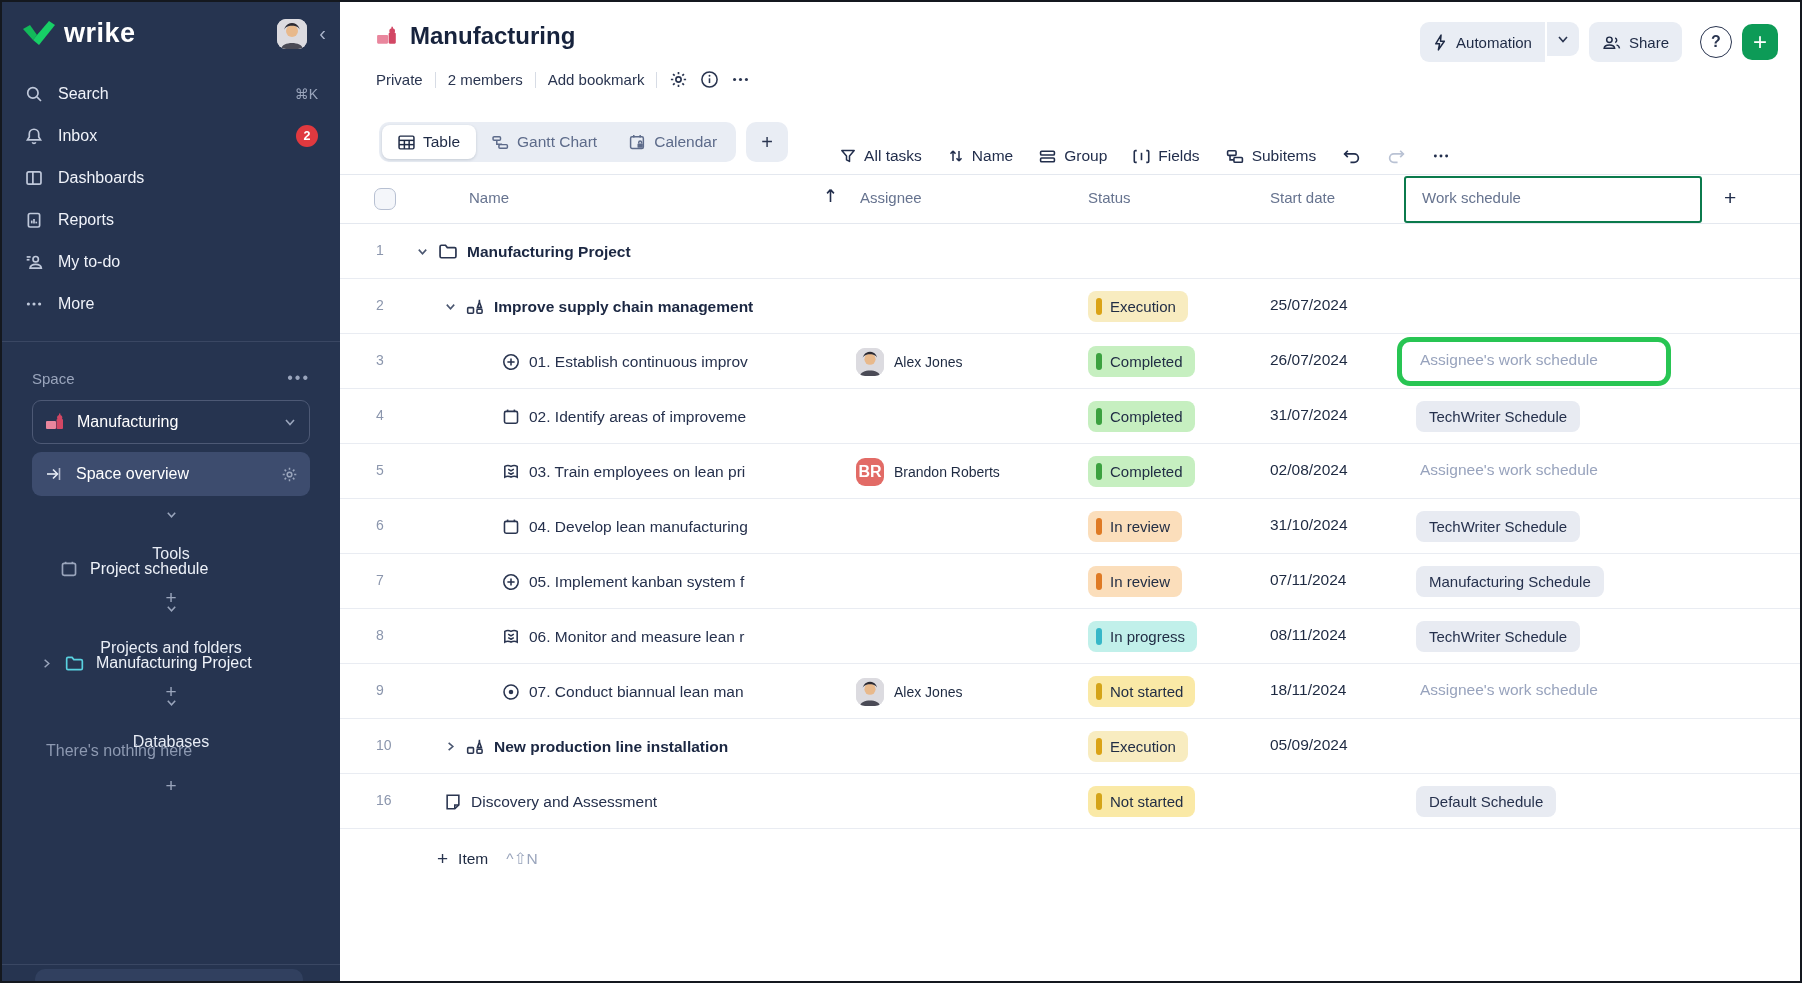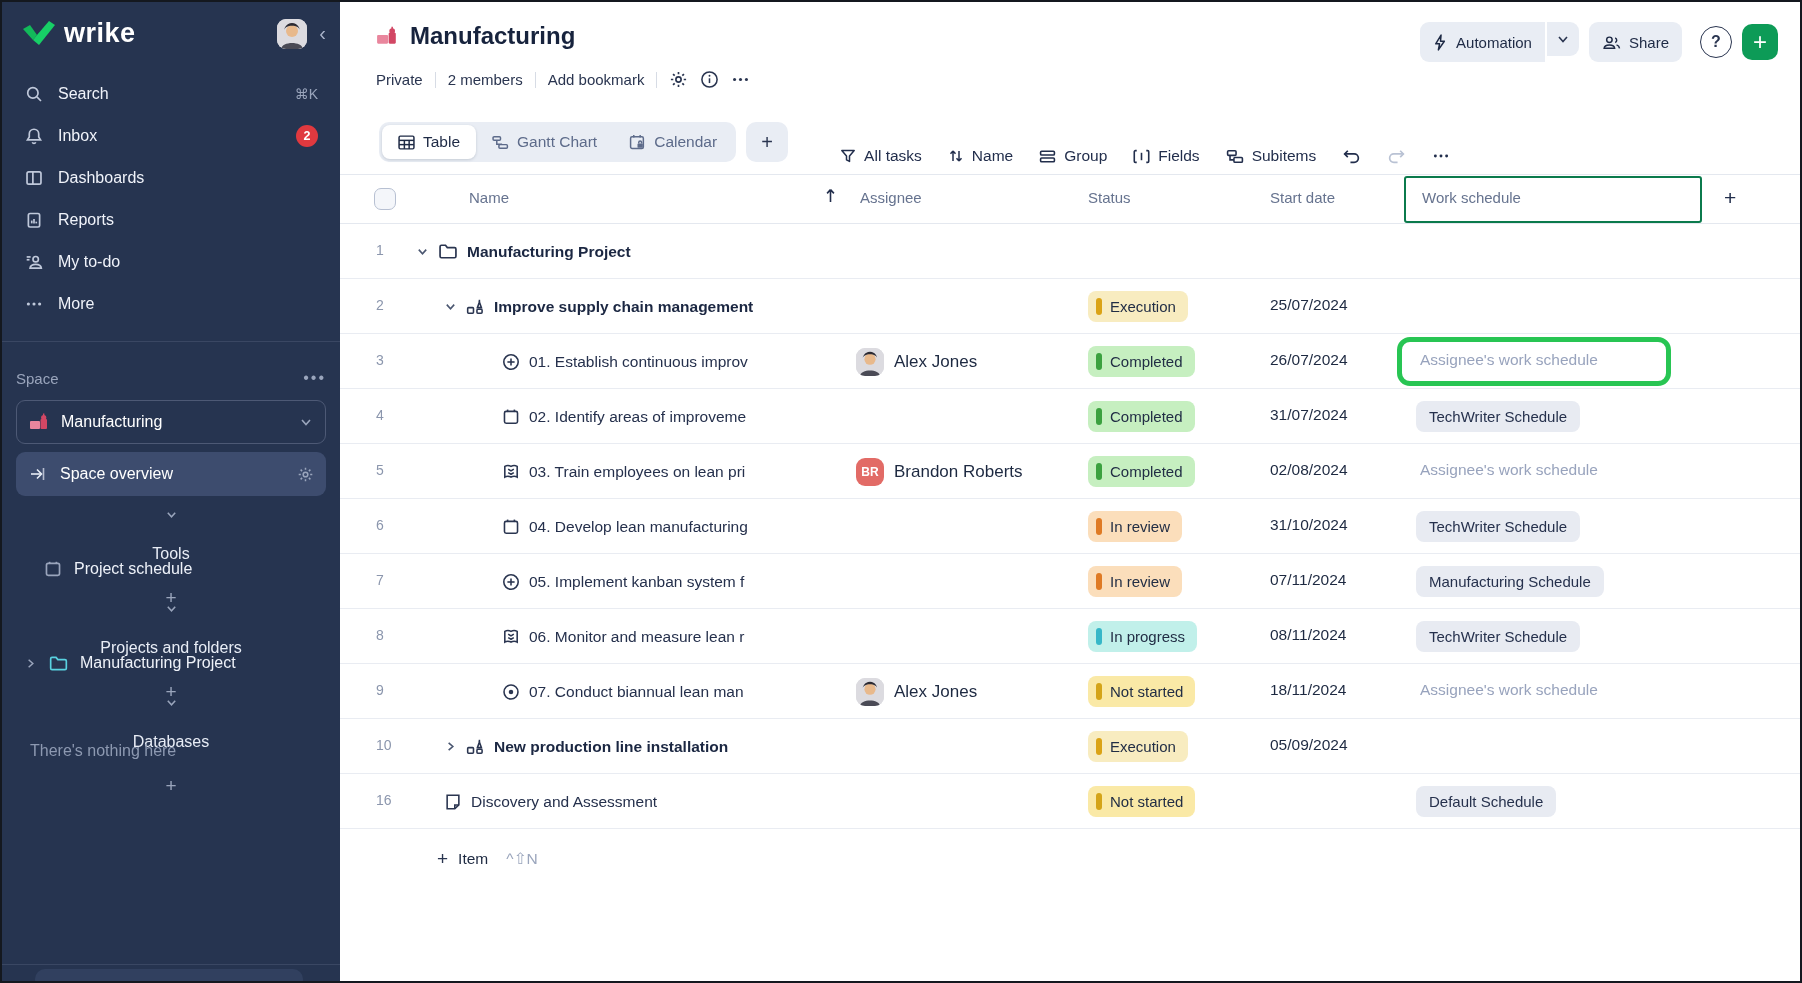--- a/index.html
+++ b/index.html
@@ -14,21 +14,21 @@
   .logo-text { font-size:27px; font-weight:700; color:#fff; letter-spacing:.5px; }
   .avatar-sm { width:30px; height:30px; border-radius:9px; overflow:hidden; background:#d9d9de; flex:none; }
   .collapse { margin-left:12px; color:#aab4ca; font-size:20px; cursor:pointer; }
   .sb-nav { padding:14px 14px 0 14px; }
   .sb-item { display:flex; align-items:center; gap:14px; height:42px; padding:0 8px; border-radius:8px; font-size:16px; color:#f0f3fa; cursor:pointer; }
   .sb-item .ic { width:20px; height:20px; flex:none; color:#c0c9db; display:flex; align-items:center; justify-content:center; }
   .sb-item .lbl { flex:1; }
   .kbd { color:#9aa5bc; font-size:14px; }
   .nbadge { background:#e0393f; color:#fff; font-size:12.5px; font-weight:700; width:22px; height:22px; border-radius:50%; display:flex; align-items:center; justify-content:center; }
   .sb-divider { height:1px; background:#3a4763; margin:16px 0 0 0; }
-  .sb-section { padding:0 14px; }
+  .sb-section { padding:0 30px; }
   .sec-head { display:flex; align-items:center; height:40px; color:#9aa5bc; font-size:15px; margin-top:16px; }
   .sec-head .lbl { flex:1; }
   .dots3 { letter-spacing:2px; color:#9aa5bc; font-size:16px; cursor:pointer; }
   .space-select { display:flex; align-items:center; gap:12px; height:44px; border:1px solid #4d5975; border-radius:9px; padding:0 12px; margin:2px 0 8px 0; cursor:pointer; }
   .space-select .lbl { flex:1; font-size:16px; color:#fff; }
   .chev { color:#9aa5bc; display:flex; }
   .sb-active { display:flex; align-items:center; gap:12px; height:44px; background:#3d4c6e; border-radius:9px; padding:0 12px; cursor:pointer; }
   .sb-active .lbl { flex:1; font-size:16px; color:#fff; }
   .tree-head { display:flex; align-items:center; gap:24px; height:40px; color:#e8edf6; font-size:16px; margin-top:12px; cursor:pointer;flex-direction:column; }
   .tree-head .lbl { flex:1; }
@@ -71,22 +71,22 @@
   .hbox-green { position:absolute; left:1064px; top:1px; width:298px; height:47px; border:2.5px solid #0b7a4c; border-radius:3px; }
   .trow { position:relative; height:55px; border-bottom:1px solid #e9ecf2; }
   .rnum { position:absolute; left:36px; top:18px; font-size:14px; color:#8b96ad; }
   .ncell { position:absolute; top:0; height:55px; display:flex; align-items:center; gap:9px; overflow:hidden; white-space:nowrap; }
   .ncell .tchev { color:#4a5670; display:flex; cursor:pointer; flex:none; }
   .ncell .ric { display:flex; color:#2a3550; flex:none; }
   .nm { font-size:15.5px; color:#25304c; cursor:pointer; }
   .nm.bold { font-weight:700; color:#1b2742; }
   .acell { position:absolute; left:516px; top:0; height:55px; display:flex; align-items:center; gap:10px; }
   .av { width:28px; height:28px; border-radius:9px; overflow:hidden; background:#dddde1; flex:none; }
-  .av-init { width:28px; height:28px; border-radius:9px; background:#e26b66; color:#fff; font-size:12px; font-weight:700; display:flex; align-items:center; justify-content:center; flex:none; }
-  .aname { font-size:17px; color:#1d2941; }
+  .av-init { width:28px; height:28px; border-radius:9px; background:#e26b66; color:#fff; font-size:16px; font-weight:700; display:flex; align-items:center; justify-content:center; flex:none; }
+  .aname { font-size:14px; color:#1d2941; }
   .badge { position:absolute; left:748px; top:12px; height:31px; display:flex; align-items:center; gap:8px; border-radius:8px; padding:0 12px 0 8px; font-size:15px; color:#222e45; cursor:pointer; }
   .badge .bar { width:6px; height:17px; border-radius:3px; }
   .st-exec { background:#f8ecc0; } .st-exec .bar { background:#dba315; }
   .st-done { background:#c6efc0; } .st-done .bar { background:#3ba13f; }
   .st-rev  { background:#fbdebb; } .st-rev  .bar { background:#df7a24; }
   .st-prog { background:#c1f0ea; } .st-prog .bar { background:#36b7c8; }
   .st-not  { background:#fae9a6; } .st-not  .bar { background:#d4a418; }
   .dcell { position:absolute; left:930px; top:17px; font-size:15.5px; color:#1d2941; }
   .sched-badge { position:absolute; left:1076px; top:12px; height:31px; display:flex; align-items:center; background:#e8ebf2; border-radius:8px; padding:0 13px; font-size:15px; color:#26314d; cursor:pointer; }
   .sched-ph { position:absolute; left:1080px; top:17px; font-size:15.5px; color:#98a3bd; cursor:pointer; }

